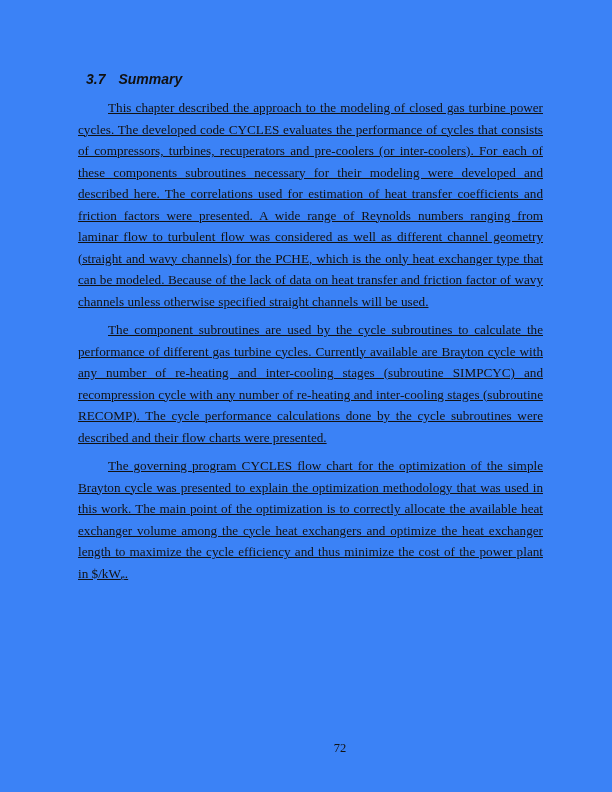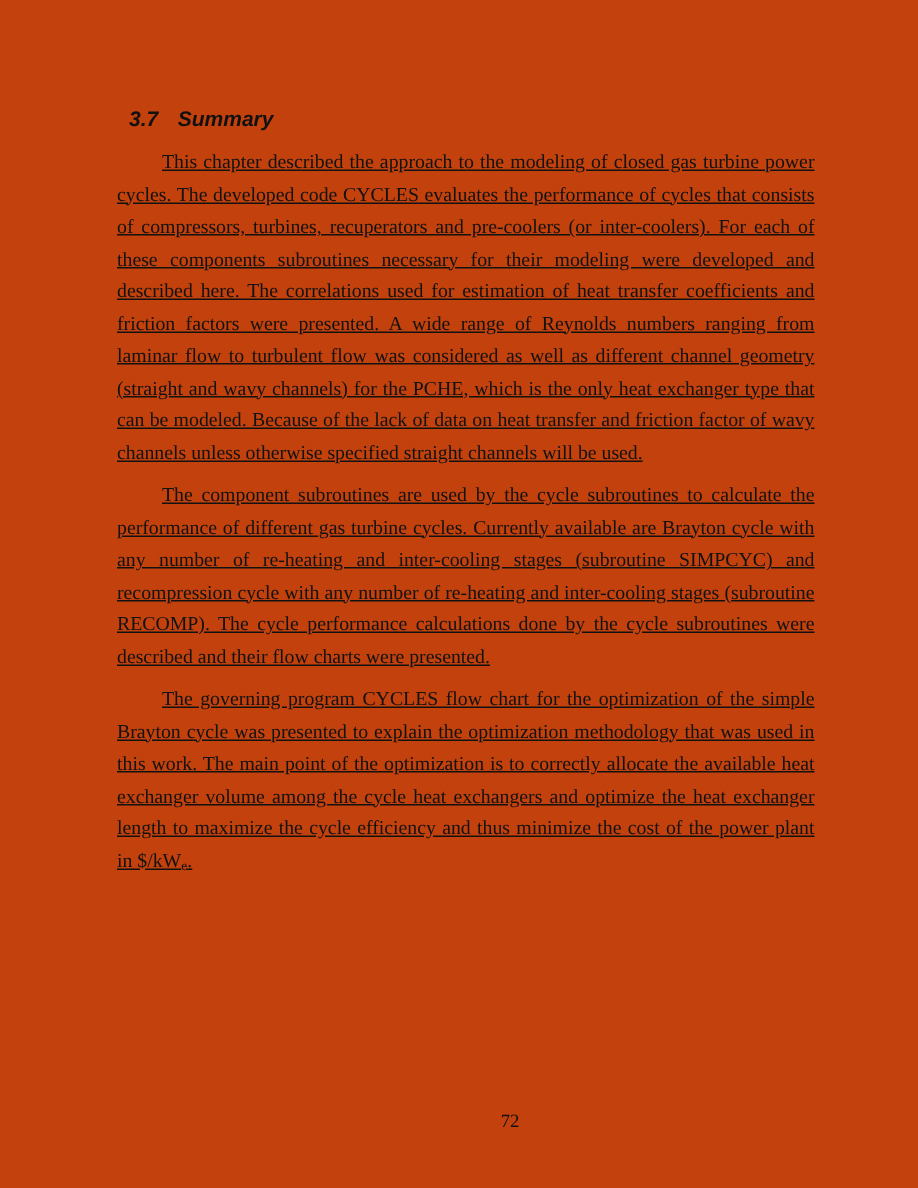--- a/index.html
+++ b/index.html
@@ -4,21 +4,21 @@
 <style>
   html, body {
     margin: 0;
     padding: 0;
     background: #ffffff;
   }
   .page {
     position: relative;
     width: 612px;
     height: 792px;
-    background: #c2410c;
+    background: #3b82f6;
     color: #121212;
     font-family: "Liberation Serif", "DejaVu Serif", serif;
     overflow: hidden;
   }
   .content {
     position: absolute;
     left: 78px;
     top: 71px;
     width: 465px;
   }

